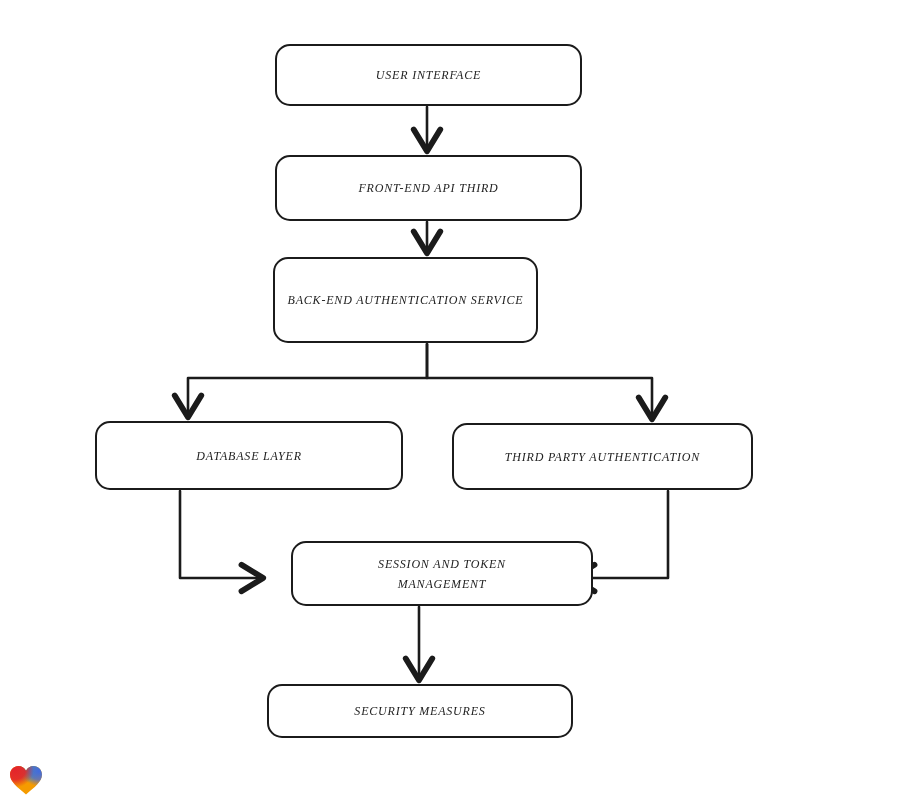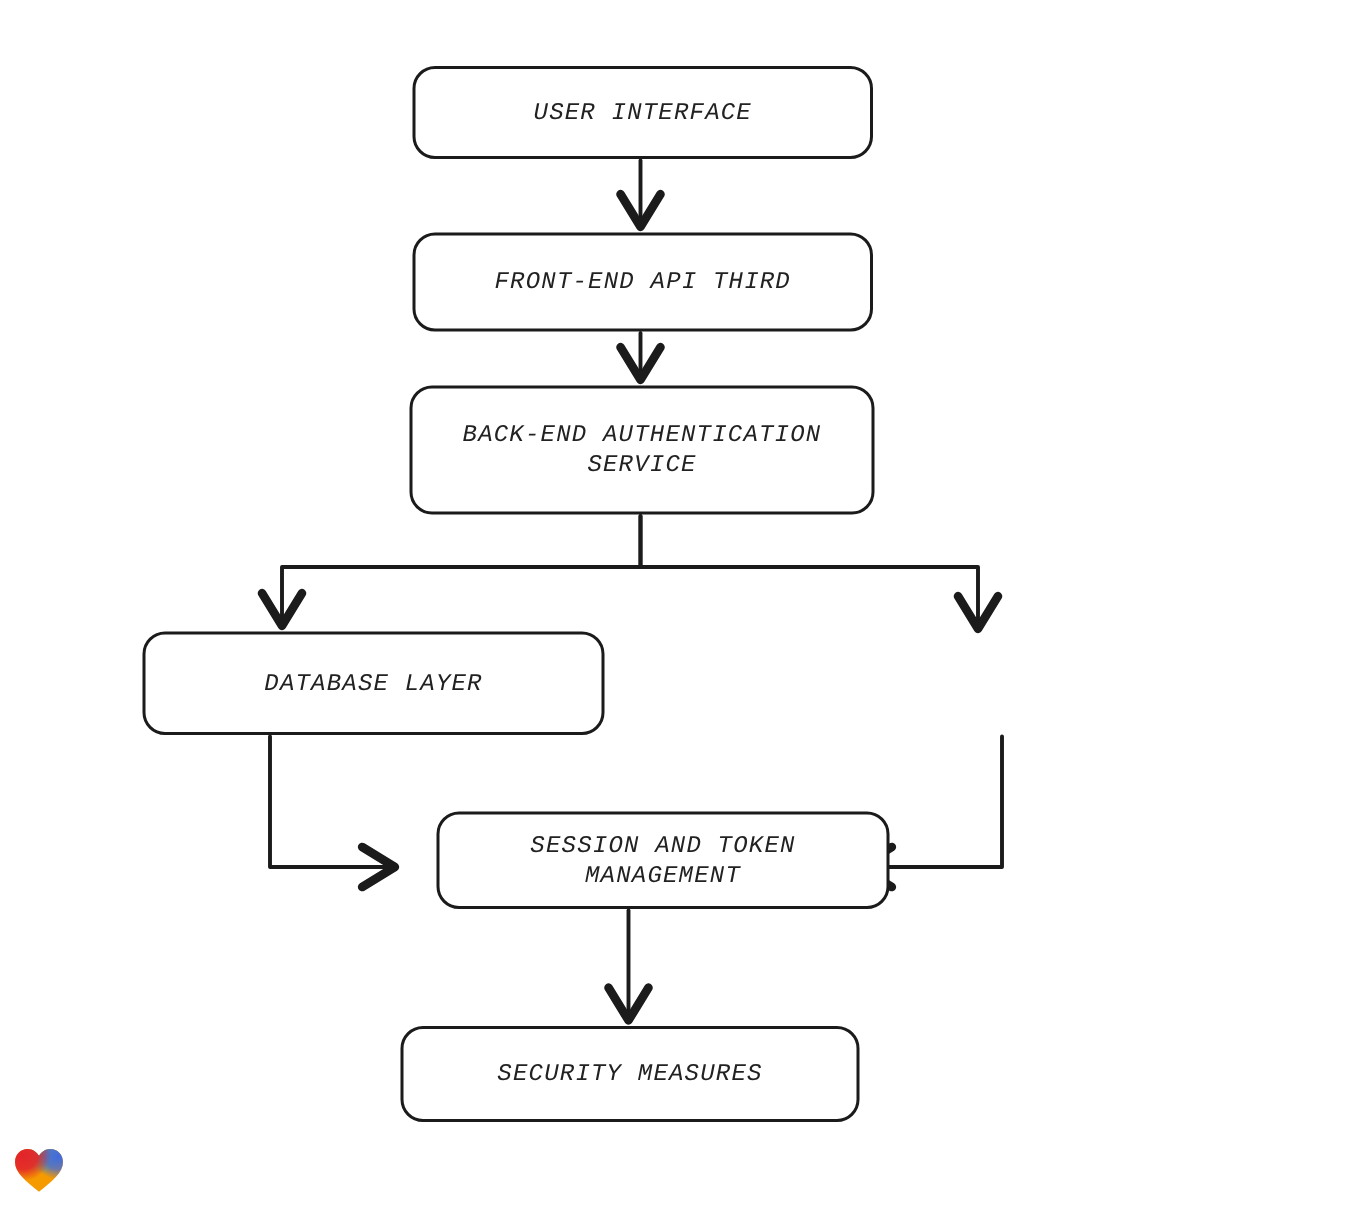--- a/index.html
+++ b/index.html
@@ -26,36 +26,36 @@
     box-sizing: border-box;
     background: #ffffff;
     border: 2.8px solid #1b1b1b;
     border-radius: 15px;
     display: flex;
     align-items: center;
     justify-content: center;
     text-align: center;
   }
   .node .label {
-    font-family: Liberation Mono, monospace;
+    font-family: Liberation Serif, serif;
     font-style: italic;
-    font-size: 16px;
+    font-size: 12px;
     letter-spacing: 0.8px;
     line-height: 20px;
     color: #222222;
   }
   #n-user-interface { left: 275px; top: 44px;  width: 307px; height: 62px; }
   #n-front-end      { left: 275px; top: 155px; width: 307px; height: 66px; }
-  #n-back-end       { left: 273px; top: 257px; width: 310px; height: 86px; }
+  #n-back-end       { left: 273px; top: 257px; width: 265px; height: 86px; }
   #n-back-end .label { max-width: 250px; }
   #n-database       { left: 63px;  top: 421px; width: 308px; height: 69px; margin-left: 32px; }
   #n-third-party    { left: 452px; top: 423px; width: 301px; height: 67px; }
   #n-session        { left: 267px; top: 541px; width: 302px; height: 65px; margin-left: 24px; }
   #n-session .label { max-width: 210px; }
-  #n-security       { left: 267px; top: 684px; width: 306px; height: 64px; }
+  #n-security       { left: 267px; top: 684px; width: 306px; height: 54px; }
   svg.logo {
     position: absolute;
     left: 8px;
     top: 762px;
     width: 36px;
     height: 36px;
   }
 </style>
 </head>
 <body>
@@ -88,20 +88,23 @@
   </div>
 
   <div class="node" id="n-back-end">
     <span class="label">BACK-END AUTHENTICATION SERVICE</span>
   </div>
 
   <div class="node" id="n-database">
     <span class="label">DATABASE LAYER</span>
   </div>
 
+  <div class="node" id="n-third-party">
+    <span class="label">THIRD PARTY AUTHENTICATION</span>
+  </div>
 
   <div class="node" id="n-session">
     <span class="label">SESSION AND TOKEN MANAGEMENT</span>
   </div>
 
   <div class="node" id="n-security">
     <span class="label">SECURITY MEASURES</span>
   </div>
 
   <svg class="logo" viewBox="0 0 36 34" xmlns="http://www.w3.org/2000/svg">

